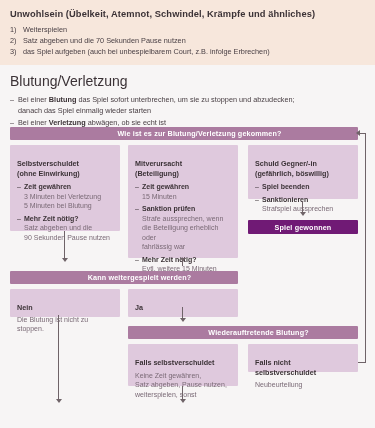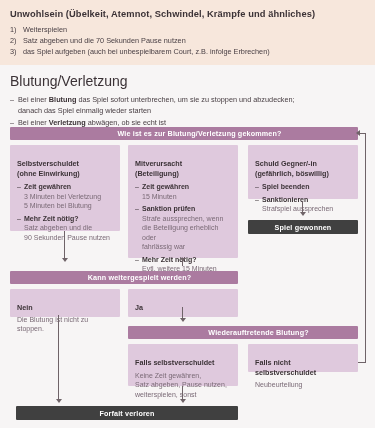--- a/index.html
+++ b/index.html
@@ -53,21 +53,21 @@
     font-size:7.2px;font-weight:bold;
     display:flex;align-items:center;justify-content:center;
     box-sizing:border-box;
     border-radius:1px;
     letter-spacing:.15px;
     text-align:center;
     padding-left:31px;
   }
   .gray{
     position:absolute;
-    background:#404040;
+    background:#701a75;
     color:#ffffff;
     font-size:7.2px;font-weight:bold;
     display:flex;align-items:center;justify-content:center;
     border-radius:1px;letter-spacing:.15px;
   }
   .panel{
     position:absolute;
     background:#dfc9dd;
     box-sizing:border-box;
     padding:14px 7px;
@@ -268,15 +268,14 @@
   <div class="hline" style="left:358px;top:362px;width:8px;"></div>
   <div class="hline" style="left:360px;top:133px;width:6px;"></div>
   <div class="arrowleft" style="left:356px;top:130px;"></div>
 
   <div class="vline" style="left:58px;top:315px;height:85px;"></div>
   <div class="arrowdown" style="left:56px;top:399px;"></div>
 
   <div class="vline" style="left:182px;top:386px;height:14px;"></div>
   <div class="arrowdown" style="left:180px;top:399px;"></div>
 
-  <div class="gray" style="left:16px;top:406px;width:222px;height:14px;">Forfait verloren</div>
 
 </div>
 
 </body></html>

